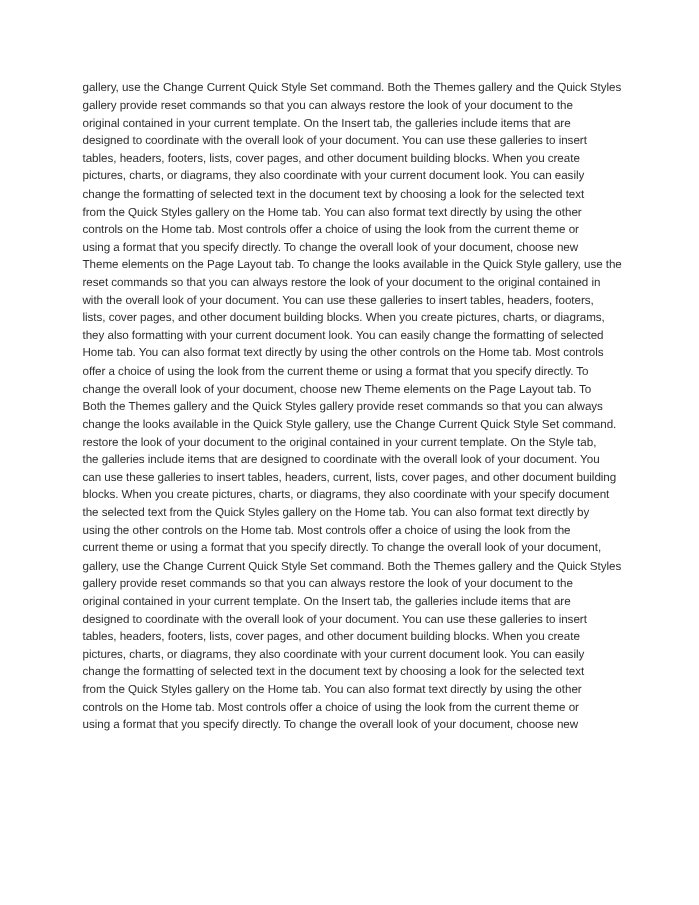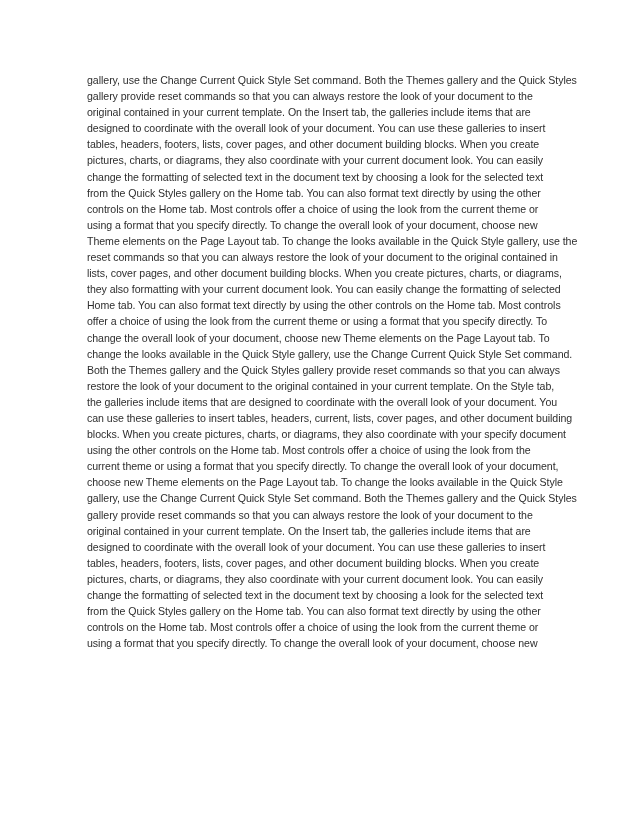--- a/index.html
+++ b/index.html
@@ -5,55 +5,55 @@
   html, body { margin: 0; padding: 0; background: #ffffff; }
   body { width: 635px; height: 823px; overflow: hidden; position: relative; }
   .page {
     position: absolute; left: 0; top: 0; width: 635px; height: 823px; background: #ffffff;
   }
   .body-text {
     position: absolute; left: 75px; top: 72px; width: 500px;
     font-family: "Liberation Sans", sans-serif;
     font-size: 10.6px; line-height: 16.1px; color: #2e2e2e;
     letter-spacing: -0.05px;
-    margin-left: 12px;
   }
   .line { display: block; white-space: nowrap; }
 </style>
 </head>
 <body>
 
 <div class="page">
   <div class="body-text" id="body-text">
       <span class="line">gallery, use the Change Current Quick Style Set command. Both the Themes gallery and the Quick Styles</span>
       <span class="line">gallery provide reset commands so that you can always restore the look of your document to the</span>
       <span class="line">original contained in your current template. On the Insert tab, the galleries include items that are</span>
       <span class="line">designed to coordinate with the overall look of your document. You can use these galleries to insert</span>
       <span class="line">tables, headers, footers, lists, cover pages, and other document building blocks. When you create</span>
       <span class="line">pictures, charts, or diagrams, they also coordinate with your current document look. You can easily</span>
       <span class="line">change the formatting of selected text in the document text by choosing a look for the selected text</span>
       <span class="line">from the Quick Styles gallery on the Home tab. You can also format text directly by using the other</span>
       <span class="line">controls on the Home tab. Most controls offer a choice of using the look from the current theme or</span>
       <span class="line">using a format that you specify directly. To change the overall look of your document, choose new</span>
       <span class="line">Theme elements on the Page Layout tab. To change the looks available in the Quick Style gallery, use the</span>
       <span class="line">reset commands so that you can always restore the look of your document to the original contained in</span>
+      <span class="line">with the overall look of your document. You can use these galleries to insert tables, headers, footers,</span>
       <span class="line">lists, cover pages, and other document building blocks. When you create pictures, charts, or diagrams,</span>
       <span class="line">they also formatting with your current document look. You can easily change the formatting of selected</span>
       <span class="line">Home tab. You can also format text directly by using the other controls on the Home tab. Most controls</span>
       <span class="line">offer a choice of using the look from the current theme or using a format that you specify directly. To</span>
       <span class="line">change the overall look of your document, choose new Theme elements on the Page Layout tab. To</span>
+      <span class="line">Both the Themes gallery and the Quick Styles gallery provide reset commands so that you can always</span>
       <span class="line">change the looks available in the Quick Style gallery, use the Change Current Quick Style Set command.</span>
-      <span class="line">Both the Themes gallery and the Quick Styles gallery provide reset commands so that you can always</span>
       <span class="line">restore the look of your document to the original contained in your current template. On the Style tab,</span>
       <span class="line">the galleries include items that are designed to coordinate with the overall look of your document. You</span>
       <span class="line">can use these galleries to insert tables, headers, current, lists, cover pages, and other document building</span>
       <span class="line">blocks. When you create pictures, charts, or diagrams, they also coordinate with your specify document</span>
+      <span class="line">the selected text from the Quick Styles gallery on the Home tab. You can also format text directly by</span>
       <span class="line">using the other controls on the Home tab. Most controls offer a choice of using the look from the</span>
       <span class="line">current theme or using a format that you specify directly. To change the overall look of your document,</span>
-      <span class="line">choose new Theme elements on the Page Layout tab. To change the looks available in the Quick Style</span>
       <span class="line">gallery, use the Change Current Quick Style Set command. Both the Themes gallery and the Quick Styles</span>
       <span class="line">gallery provide reset commands so that you can always restore the look of your document to the</span>
       <span class="line">original contained in your current template. On the Insert tab, the galleries include items that are</span>
       <span class="line">designed to coordinate with the overall look of your document. You can use these galleries to insert</span>
       <span class="line">tables, headers, footers, lists, cover pages, and other document building blocks. When you create</span>
       <span class="line">pictures, charts, or diagrams, they also coordinate with your current document look. You can easily</span>
       <span class="line">change the formatting of selected text in the document text by choosing a look for the selected text</span>
       <span class="line">from the Quick Styles gallery on the Home tab. You can also format text directly by using the other</span>
       <span class="line">controls on the Home tab. Most controls offer a choice of using the look from the current theme or</span>
       <span class="line">using a format that you specify directly. To change the overall look of your document, choose new</span>

